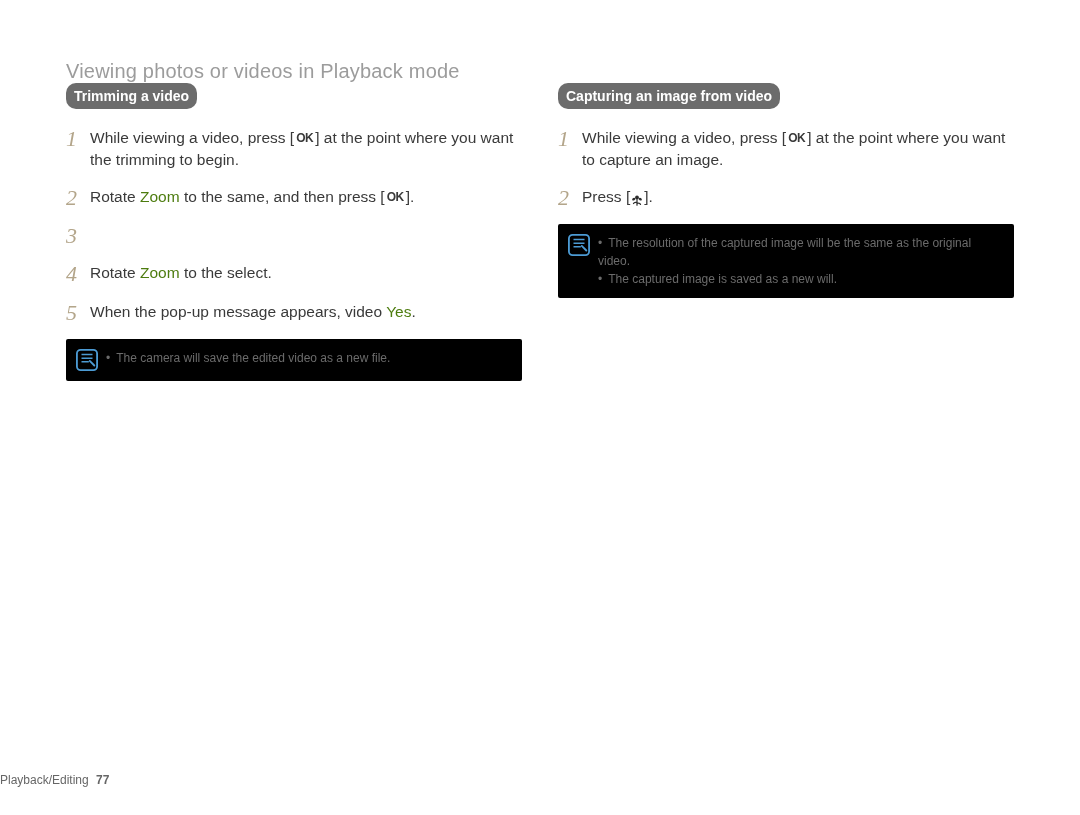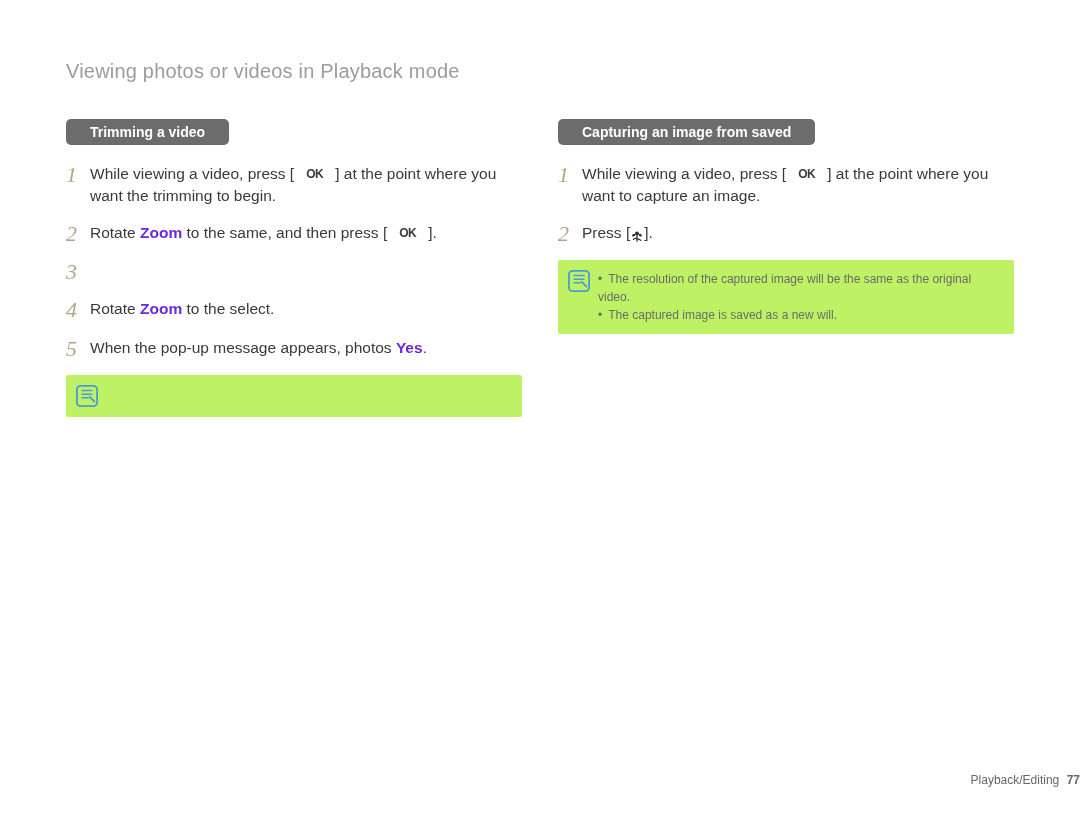--- a/index.html
+++ b/index.html
@@ -1,35 +1,35 @@
 <!DOCTYPE html>
 <html><head>
 <meta charset="utf-8">
 <style>
   * { box-sizing: border-box; margin: 0; padding: 0; }
   html, body { width: 1080px; height: 815px; background: #ffffff; font-family: Arial, Helvetica, sans-serif; color: #3a3a3a; }
   .page { padding: 60px 66px 0 66px; position: relative; height: 100%; }
-  .section-title { font-size: 20px; font-weight: 300; color: #9c9c9c; letter-spacing: 0.2px; margin-bottom: 36px; }
+  .section-title { font-size: 20px; font-weight: 300; color: #9c9c9c; letter-spacing: 0.2px; }
   .columns { display: flex; gap: 36px; }
   .col { flex: 1 1 0; }
-  .pill { display: inline-block; background: #6c6c6c; color: #ffffff; font-size: 14px; font-weight: 600; padding: 5px 24px; border-radius: 5px; margin-bottom: 18px; }
+  .pill { display: inline-block; background: #6c6c6c; color: #ffffff; font-size: 14px; font-weight: 600; padding: 5px 8px; border-radius: 10px; margin-bottom: 18px; }
   ol.steps { list-style: none; }
   ol.steps > li { display: flex; align-items: flex-start; margin-bottom: 14px; font-size: 15.5px; line-height: 1.45; color: #3a3a3a; }
   ol.steps > li .num { font-family: Georgia, 'Times New Roman', serif; font-style: italic; font-size: 22px; color: #b3a58a; width: 24px; flex: 0 0 24px; line-height: 1.1; }
   ol.steps > li .body { flex: 1; }
-  .ok-icon { display: inline-block; font-weight: 700; font-size: 12px; letter-spacing: -0.5px; vertical-align: middle; padding: 0 12px; }
+  .ok-icon { display: inline-block; font-weight: 700; font-size: 12px; letter-spacing: -0.5px; vertical-align: middle; padding: 0 2px; }
   .macro-icon { display: inline-block; width: 14px; height: 14px; vertical-align: middle; }
-  .note-box { display: flex; background: #bef264; border-radius: 2px; padding: 10px 12px 10px 10px; margin-top: 8px; font-size: 12px; color: #6b6b6b; line-height: 1.5; }
+  .note-box { display: flex; background: #000000; border-radius: 2px; padding: 10px 12px 10px 10px; margin-top: 8px; font-size: 12px; color: #6b6b6b; line-height: 1.5; }
   .note-icon { flex: 0 0 22px; width: 22px; height: 22px; margin-right: 8px; }
   .note-icon-svg { width: 22px; height: 22px; }
   .note-list { list-style: none; flex: 1; }
   .note-list li::before { content: "•"; margin-right: 6px; }
-  .footer { position: absolute; bottom: 28px; left: 0; right: 0; text-align: right; font-size: 12px; color: #666; }
+  .footer { position: absolute; bottom: 28px; left: 0; right: 0; text-align: left; font-size: 12px; color: #666; }
   .footer .pg { font-weight: 600; margin-left: 4px; }
-  b { font-weight: 700; color: #6d28d9; }
+  b { font-weight: 400; color: #4d7c0f; }
 </style>
 </head>
 <body>
 
 <div class="page">
 
   <div class="section-title">Viewing photos or videos in Playback mode</div>
 
   <div class="columns">
 
@@ -54,40 +54,41 @@
         </li>
         <li>
           <span class="num">4</span>
           <span class="body">
             <span>Rotate </span><b>Zoom</b><span> to the select.</span>
           </span>
         </li>
         <li>
           <span class="num">5</span>
           <span class="body">
-            <span>When the pop-up message appears, photos </span><b>Yes</b><span>.</span>
+            <span>When the pop-up message appears, video </span><b>Yes</b><span>.</span>
           </span>
         </li>
       </ol>
 
       <div class="note-box">
         <span class="note-icon">
           <svg class="note-icon-svg" viewBox="0 0 24 24">
               <rect x="1" y="1" width="22" height="22" rx="4" fill="none" stroke="#4c9bd4" stroke-width="2"></rect>
               <path d="M6 6 L18 6 M6 10 L18 10 M6 14 L14 14" stroke="#4c9bd4" stroke-width="1.6" fill="none"></path>
               <path d="M15 13 L20 18" stroke="#4c9bd4" stroke-width="2" stroke-linecap="round"></path>
             </svg>
         </span>
         <ul class="note-list">
+          <li>The camera will save the edited video as a new file.</li>
         </ul>
       </div>
     </div>
 
     <div class="col">
-      <div class="pill">Capturing an image from saved</div>
+      <div class="pill">Capturing an image from video</div>
 
       <ol class="steps">
         <li>
           <span class="num">1</span>
           <span class="body">
             <span>While viewing a video, press [</span><span class="ok-icon">OK</span><span>] at the point where you want to capture an image.</span>
           </span>
         </li>
         <li>
           <span class="num">2</span>

